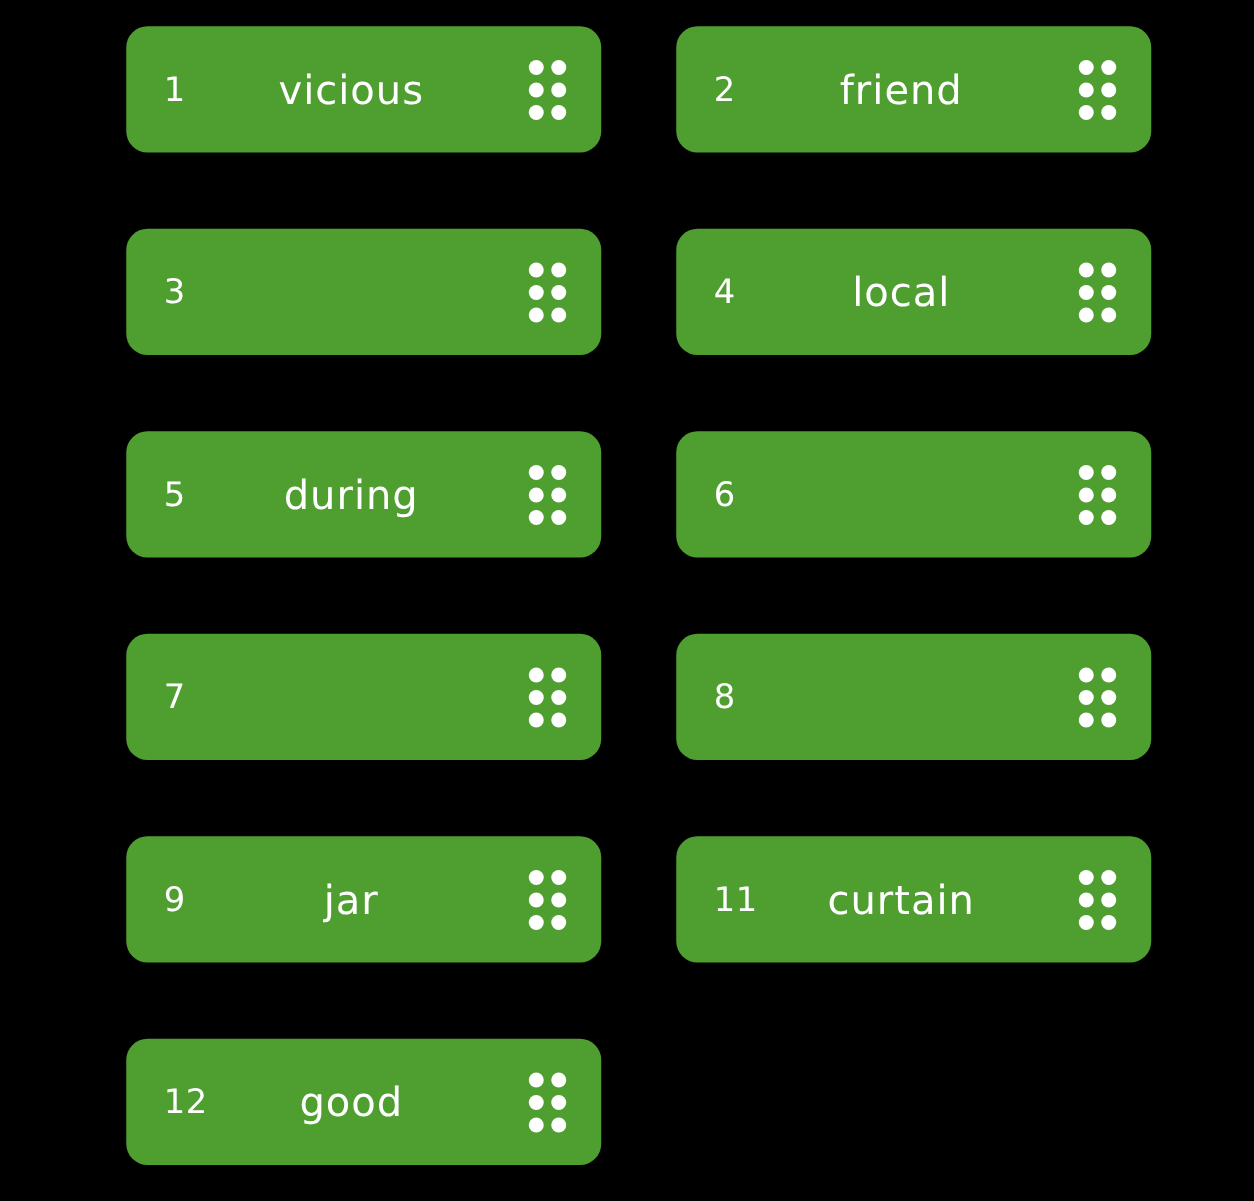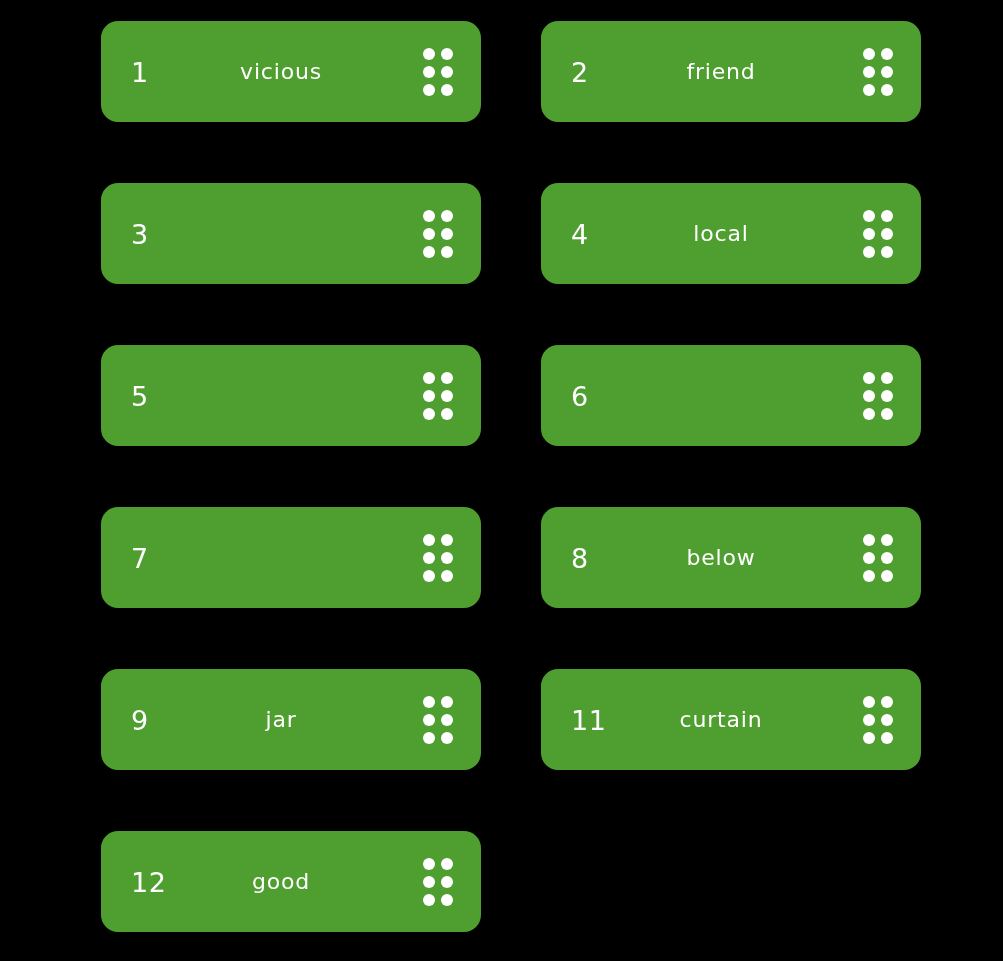--- a/index.html
+++ b/index.html
@@ -54,21 +54,21 @@
   }
 
   .card-word {
     position: absolute;
     left: 0;
     right: 0;
     top: 50%;
     transform: translateY(-50%);
     text-align: center;
     color: #FFFFFF;
-    font-size: 22px;
+    font-size: 32px;
     font-weight: 400;
     letter-spacing: 0.8px;
     line-height: 1;
     padding-left: 16px;
     padding-right: 36px;
   }
 
   .drag-handle {
     position: absolute;
     right: 28px;
@@ -140,20 +140,21 @@
       <span class="dot"></span>
       <span class="dot"></span>
       <span class="dot"></span>
       <span class="dot"></span>
       <span class="dot"></span>
     </span>
   </div>
 
   <div class="word-card">
     <span class="card-index">5</span>
+    <span class="card-word">during</span>
     <span class="drag-handle">
       <span class="dot"></span>
       <span class="dot"></span>
       <span class="dot"></span>
       <span class="dot"></span>
       <span class="dot"></span>
       <span class="dot"></span>
     </span>
   </div>
 
@@ -176,21 +177,20 @@
       <span class="dot"></span>
       <span class="dot"></span>
       <span class="dot"></span>
       <span class="dot"></span>
       <span class="dot"></span>
     </span>
   </div>
 
   <div class="word-card">
     <span class="card-index">8</span>
-    <span class="card-word">below</span>
     <span class="drag-handle">
       <span class="dot"></span>
       <span class="dot"></span>
       <span class="dot"></span>
       <span class="dot"></span>
       <span class="dot"></span>
       <span class="dot"></span>
     </span>
   </div>
 

